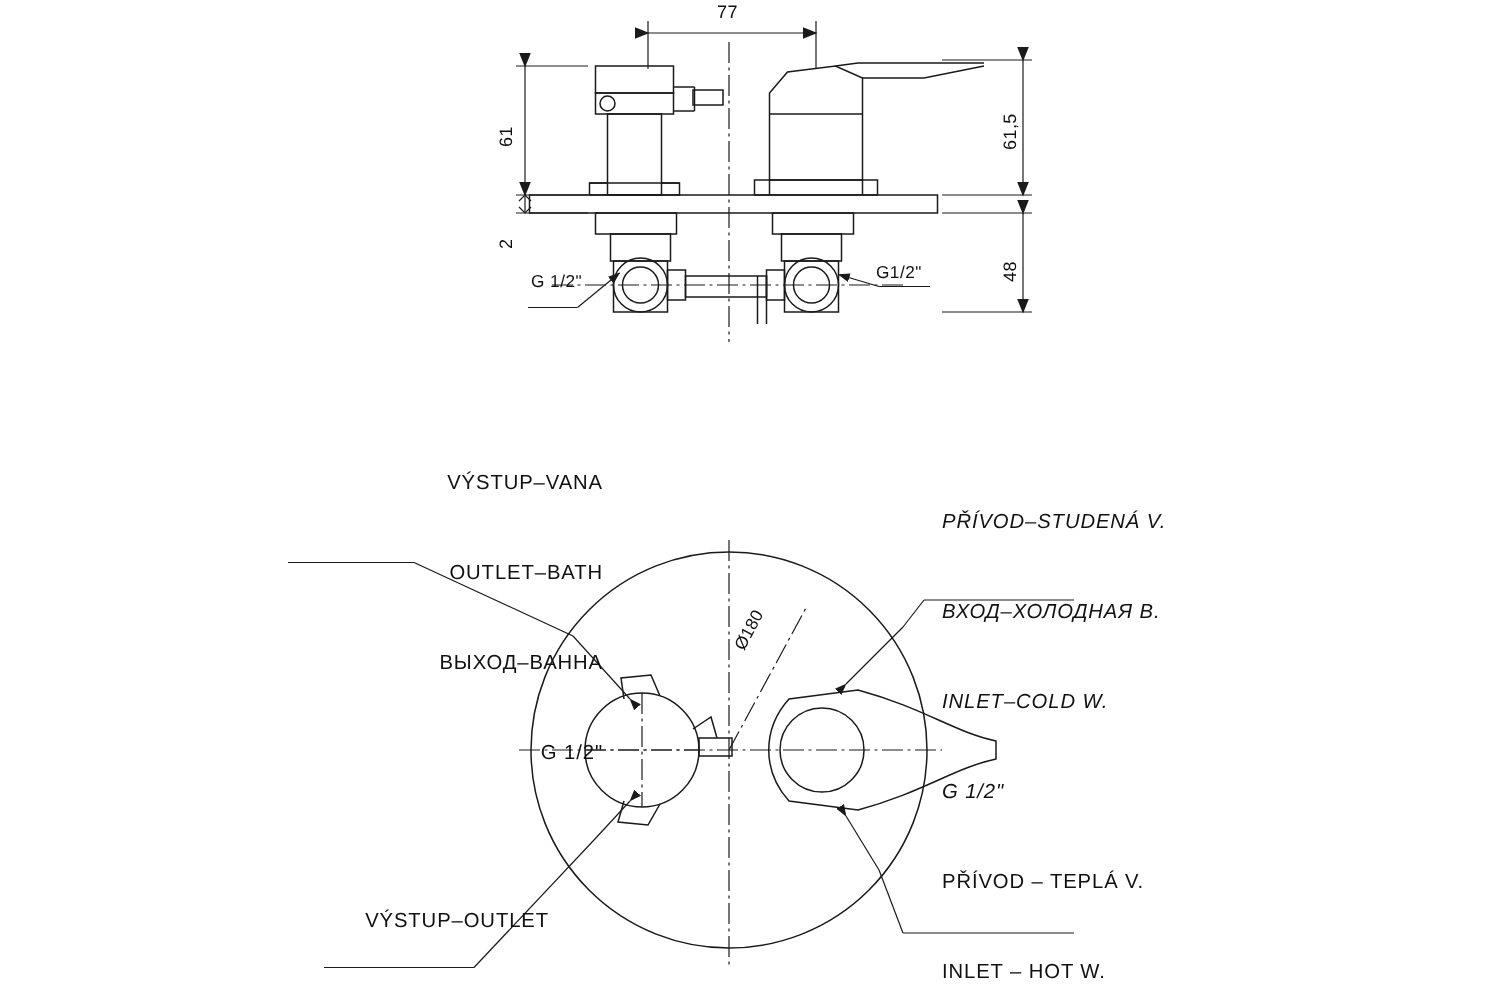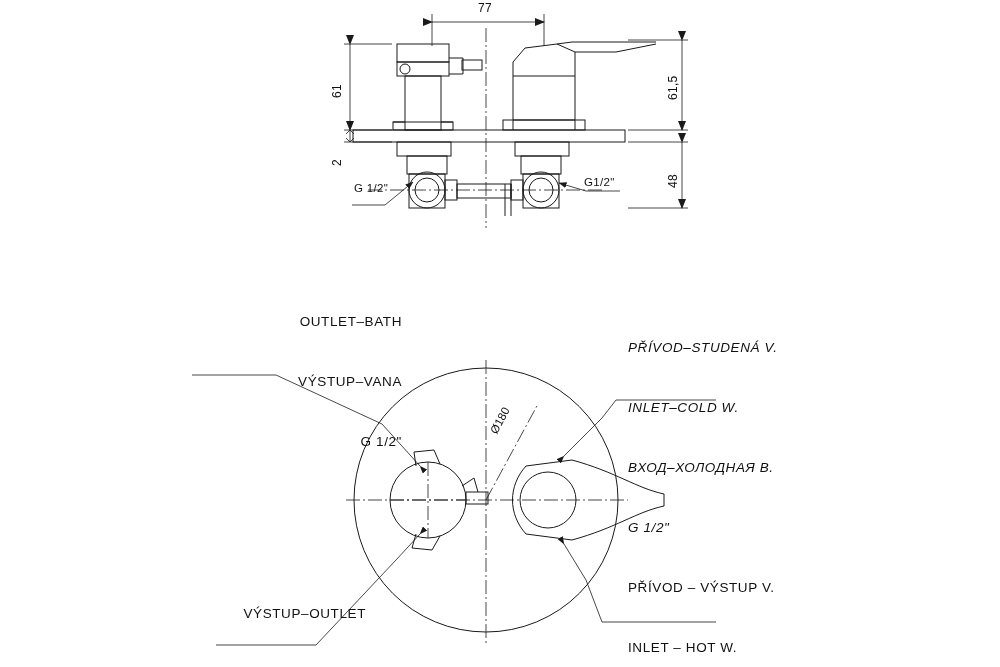--- a/index.html
+++ b/index.html
@@ -189,39 +189,40 @@
 
   <div class="dim vert" style="left:650px; top:100px;">61,5</div>
   <div class="dim vert" style="left:650px; top:188px;">48</div>
 
   <div class="dim small" style="left:338px; top:182px;">G 1/2"</div>
   <div class="dim small" style="left:568px; top:176px;">G1/2"</div>
 
   <div class="diaTxt" style="left:472px; top:430px;">Ø180</div>
 
   <div class="lbl right" style="left:200px; top:272px; width:186px;">
+    <div>VÝSTUP–VANA</div>
     <div>OUTLET–BATH</div>
-    <div>VÝSTUP–VANA</div>
+    <div>ВЫХОД–ВАННА</div>
     <div>G 1/2"</div>
   </div>
 
   <div class="lbl" style="left:612px; top:298px; width:260px;font-style:italic;">
     <div>PŘÍVOD–STUDENÁ V.</div>
+    <div>ВХОД–ХОЛОДНАЯ В.</div>
     <div>INLET–COLD W.</div>
-    <div>ВХОД–ХОЛОДНАЯ В.</div>
     <div>G 1/2"</div>
   </div>
 
   <div class="lbl right" style="left:160px; top:564px; width:190px;">
     <div>VÝSTUP–OUTLET</div>
     <div>OUTLET–SHOWER</div>
     
     
   </div>
 
   <div class="lbl" style="left:612px; top:538px; width:260px;">
-    <div>PŘÍVOD – VÝSTUP V.</div>
+    <div>PŘÍVOD – TEPLÁ V.</div>
     <div>INLET – HOT W.</div>
     
     
   </div>
 
 </div>
 
 </body></html>

